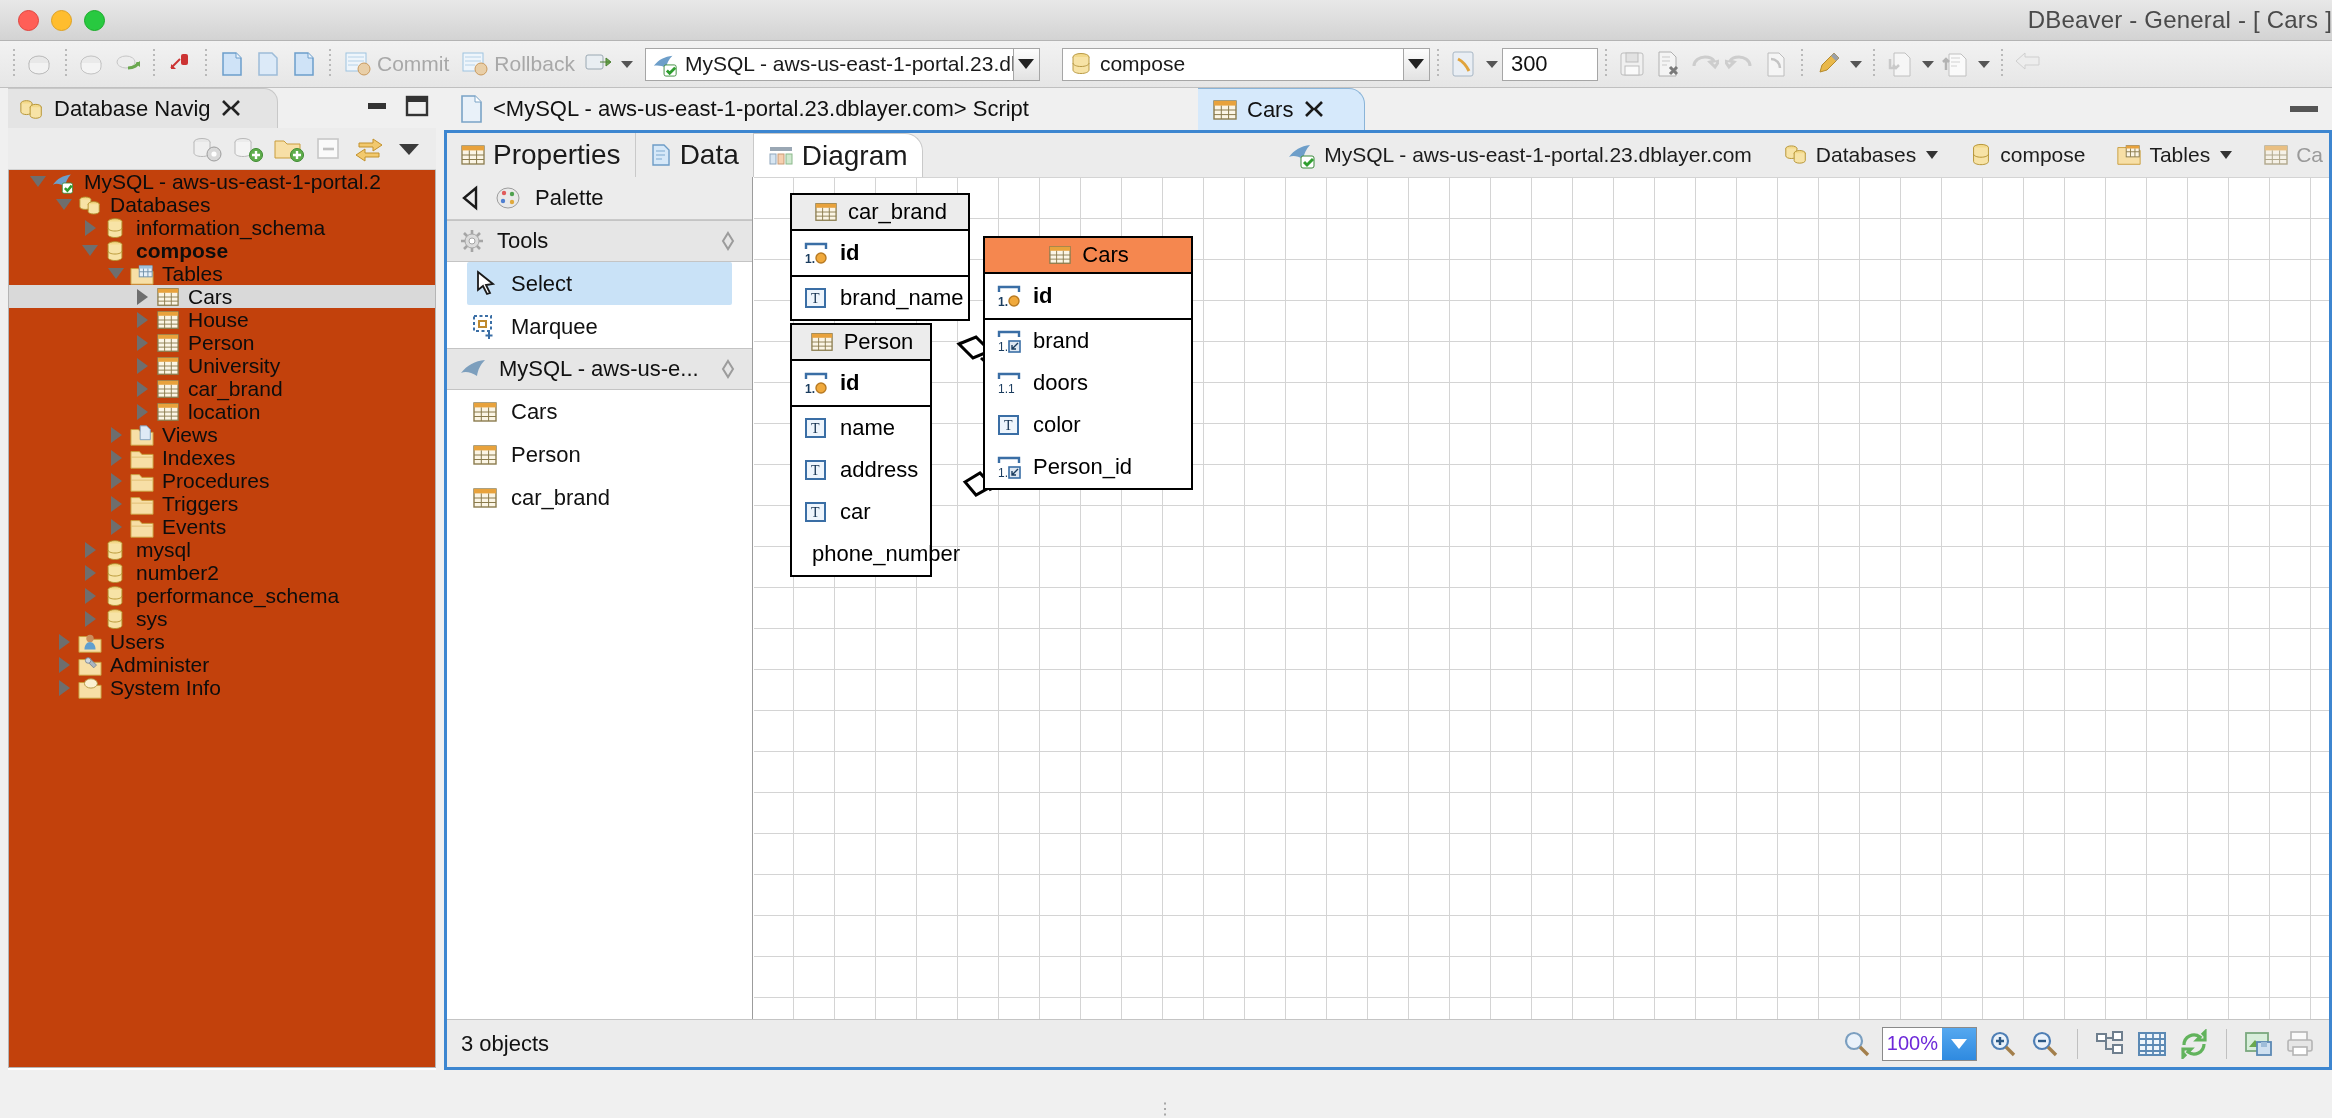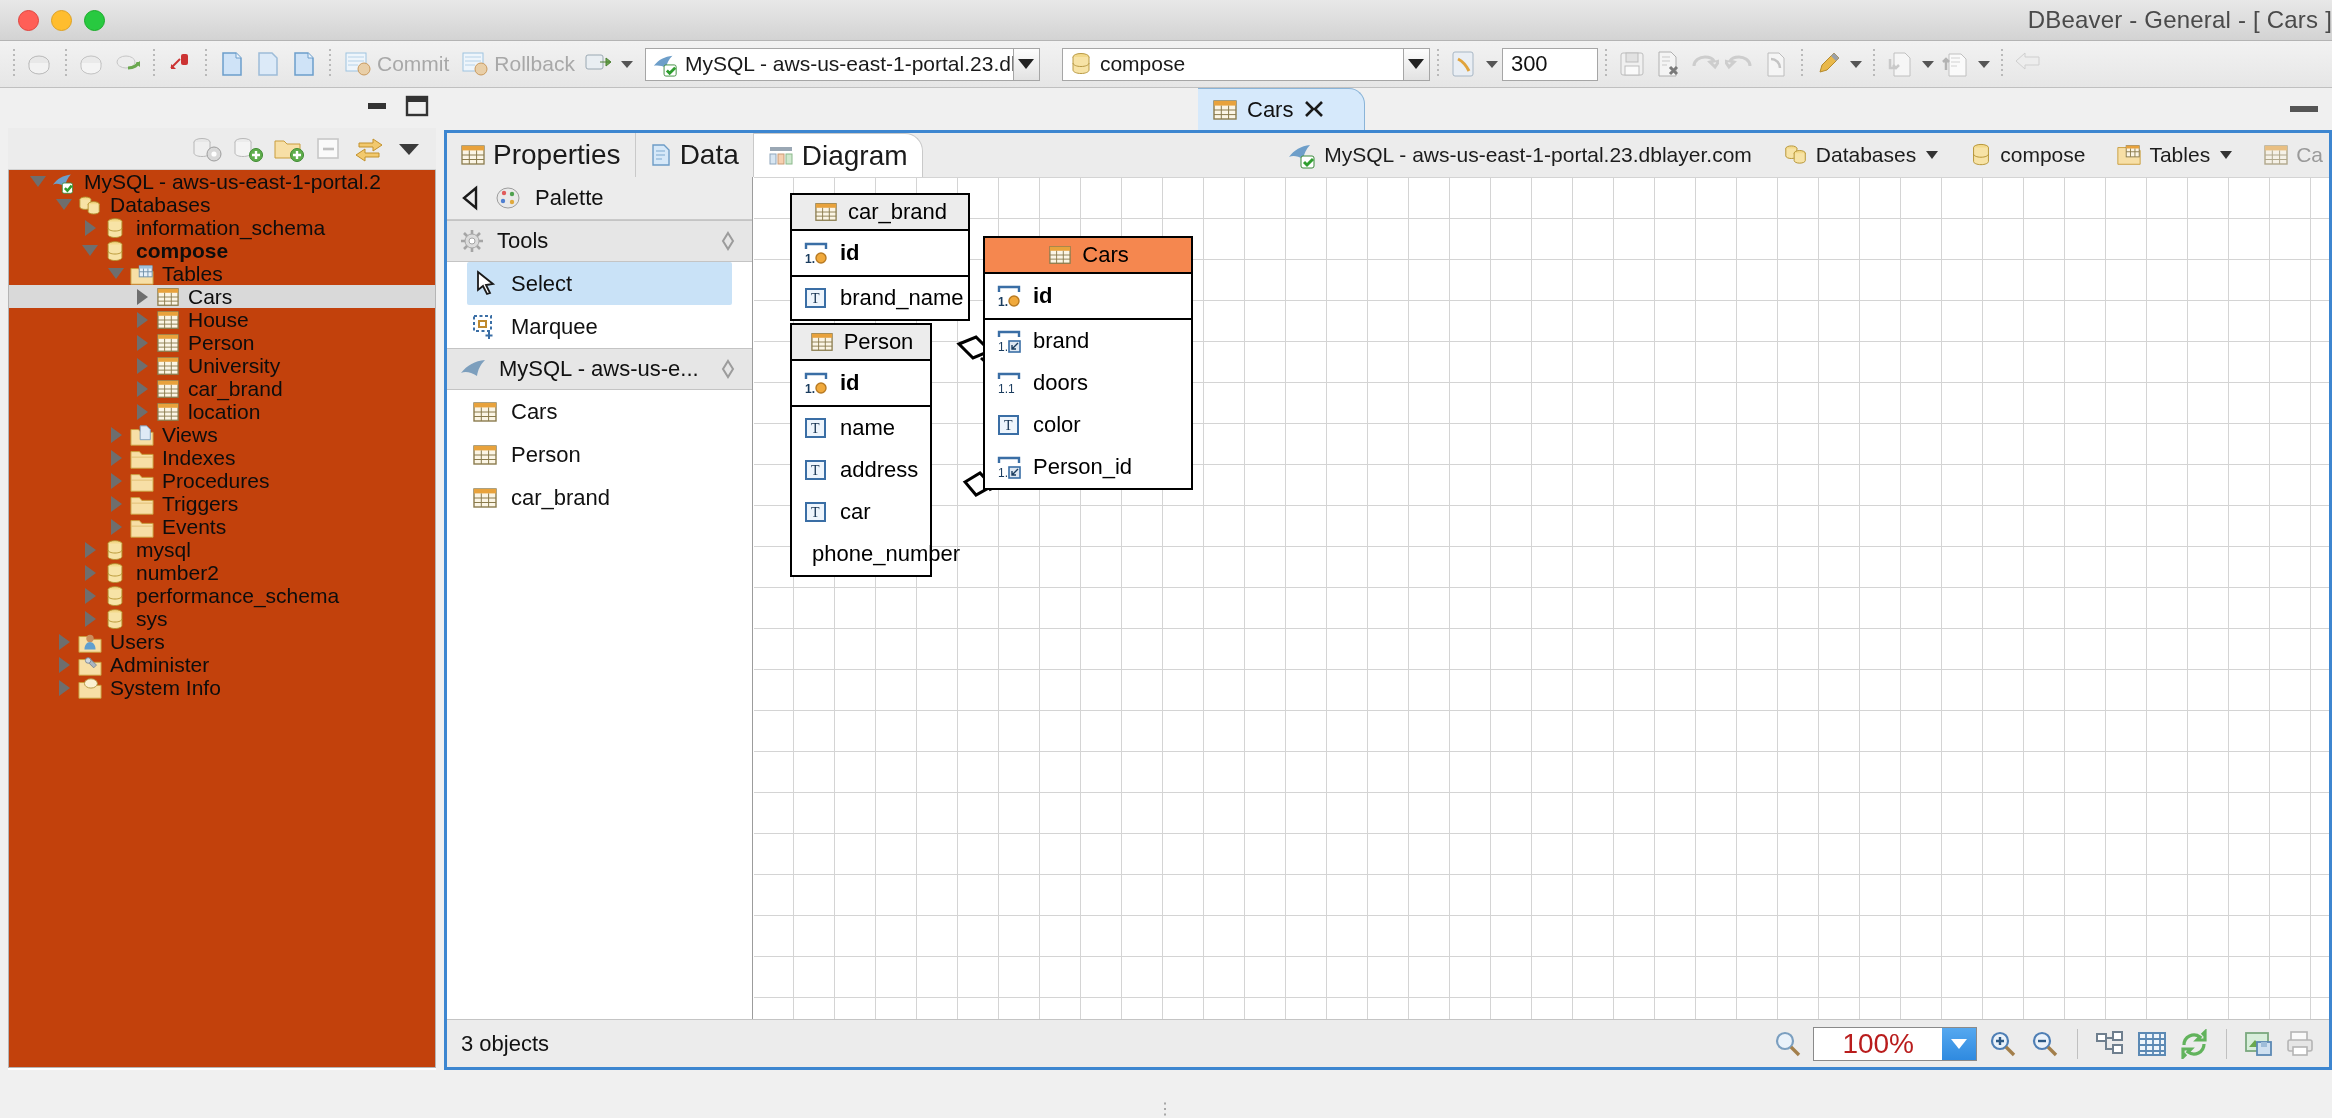--- a/index.html
+++ b/index.html
@@ -232,21 +232,21 @@
     background: #ececec; border-top: 1px solid #c4c4c4;
     display: flex; align-items: center; justify-content: space-between;
     padding: 0 12px 0 14px;
   }
   .status-left { font-size: 22px; color: #111; }
   .status-right { display: flex; align-items: center; gap: 10px; }
   .zoombox {
     display: flex; align-items: center; height: 34px;
     border: 1px solid #8a8a8a; background: #fff;
   }
-  .zoombox .zv { padding: 0 28px; font-size: 28px; color: #b91c1c; }
+  .zoombox .zv { padding: 0 4px; font-size: 20px; color: #6d28d9; }
   .zoombox .zarrow {
     width: 34px; height: 32px; background: linear-gradient(to bottom,#55a8f0,#2f8ae0);
     display: flex; align-items: center; justify-content: center;
   }
   .zoombox .zarrow i {
     width: 0; height: 0; border-left: 8px solid transparent;
     border-right: 8px solid transparent; border-top: 10px solid #fff;
   }
   .sb-sep { width: 1px; height: 30px; background: #c0c0c0; margin: 0 6px; }
   .bottom-grip {
@@ -440,20 +440,32 @@
     <div class="tb-sep"></div>
     <div class="tb-btn">
       <svg width="30" height="28" viewBox="0 0 30 28">
           <path d="M12 7v-4l-9 8 9 8v-4h14V7z" fill="#ededed" stroke="#cfcfcf"></path>
         </svg>
     </div>
   </div>
 
   <div class="navpanel">
     <div class="nav-tabrow">
+      <div class="nav-tab">
+        <svg width="28" height="26" viewBox="0 0 30 28">
+            <ellipse cx="9" cy="8" rx="6" ry="3" fill="#f3d98a" stroke="#b3912f"></ellipse>
+            <path d="M3 8v9c0 1.6 2.7 3 6 3s6-1.4 6-3V8" fill="#f7e3a6" stroke="#b3912f"></path>
+            <ellipse cx="19" cy="12" rx="6" ry="3" fill="#f3d98a" stroke="#b3912f"></ellipse>
+            <path d="M13 12v9c0 1.6 2.7 3 6 3s6-1.4 6-3v-9" fill="#f7e3a6" stroke="#b3912f"></path>
+          </svg>
+        <span class="nav-tab-title">Database Navig</span>
+        <svg width="24" height="24" viewBox="0 0 24 24">
+            <path d="M4 4l7 7-7 7M20 4l-7 7 7 7" stroke="#222" stroke-width="2.6" fill="none"></path>
+          </svg>
+      </div>
       <div class="nav-winctl">
         <svg width="26" height="20" viewBox="0 0 26 20">
             <rect x="4" y="7" width="18" height="6" fill="#333"></rect>
           </svg>
         <svg width="26" height="24" viewBox="0 0 26 24">
             <rect x="3" y="3" width="20" height="18" fill="none" stroke="#333" stroke-width="2.4"></rect>
             <rect x="3" y="3" width="20" height="5" fill="#333"></rect>
           </svg>
       </div>
     </div>
@@ -785,20 +797,27 @@
               </svg>
             </span>
             <span>System Info</span>
           </div>
         </div>
     </div>
   </div>
 
   <div class="editor">
     <div class="etab-row">
+      <div class="etab inactive" style="left:0;">
+        <svg width="26" height="30" viewBox="0 0 26 30">
+            <path d="M4 2h13l6 6v20H4z" fill="#e9f1f9" stroke="#7aa3c6" stroke-width="1.6"></path>
+            <path d="M17 2v6h6" fill="#fff" stroke="#7aa3c6"></path>
+          </svg>
+        <span>&lt;MySQL - aws-us-east-1-portal.23.dblayer.com&gt; Script</span>
+      </div>
       <div class="etab active" style="left:754px; width:167px;">
         <svg width="26" height="24" viewBox="0 0 26 24">
             <rect x="2" y="3" width="22" height="18" fill="#fbf5e5" stroke="#8a7b4d" stroke-width="1.4"></rect>
             <rect x="2" y="3" width="22" height="4.6" fill="#e8a23c"></rect>
             <path d="M9.3 7.6v13.4M16.6 7.6v13.4M2 12h22M2 16.6h22" stroke="#8a7b4d"></path>
           </svg>
         <span>Cars</span>
         <svg width="24" height="24" viewBox="0 0 24 24">
             <path d="M4 4l7 7-7 7M20 4l-7 7 7 7" stroke="#1a1a1a" stroke-width="2.6" fill="none"></path>
           </svg>

